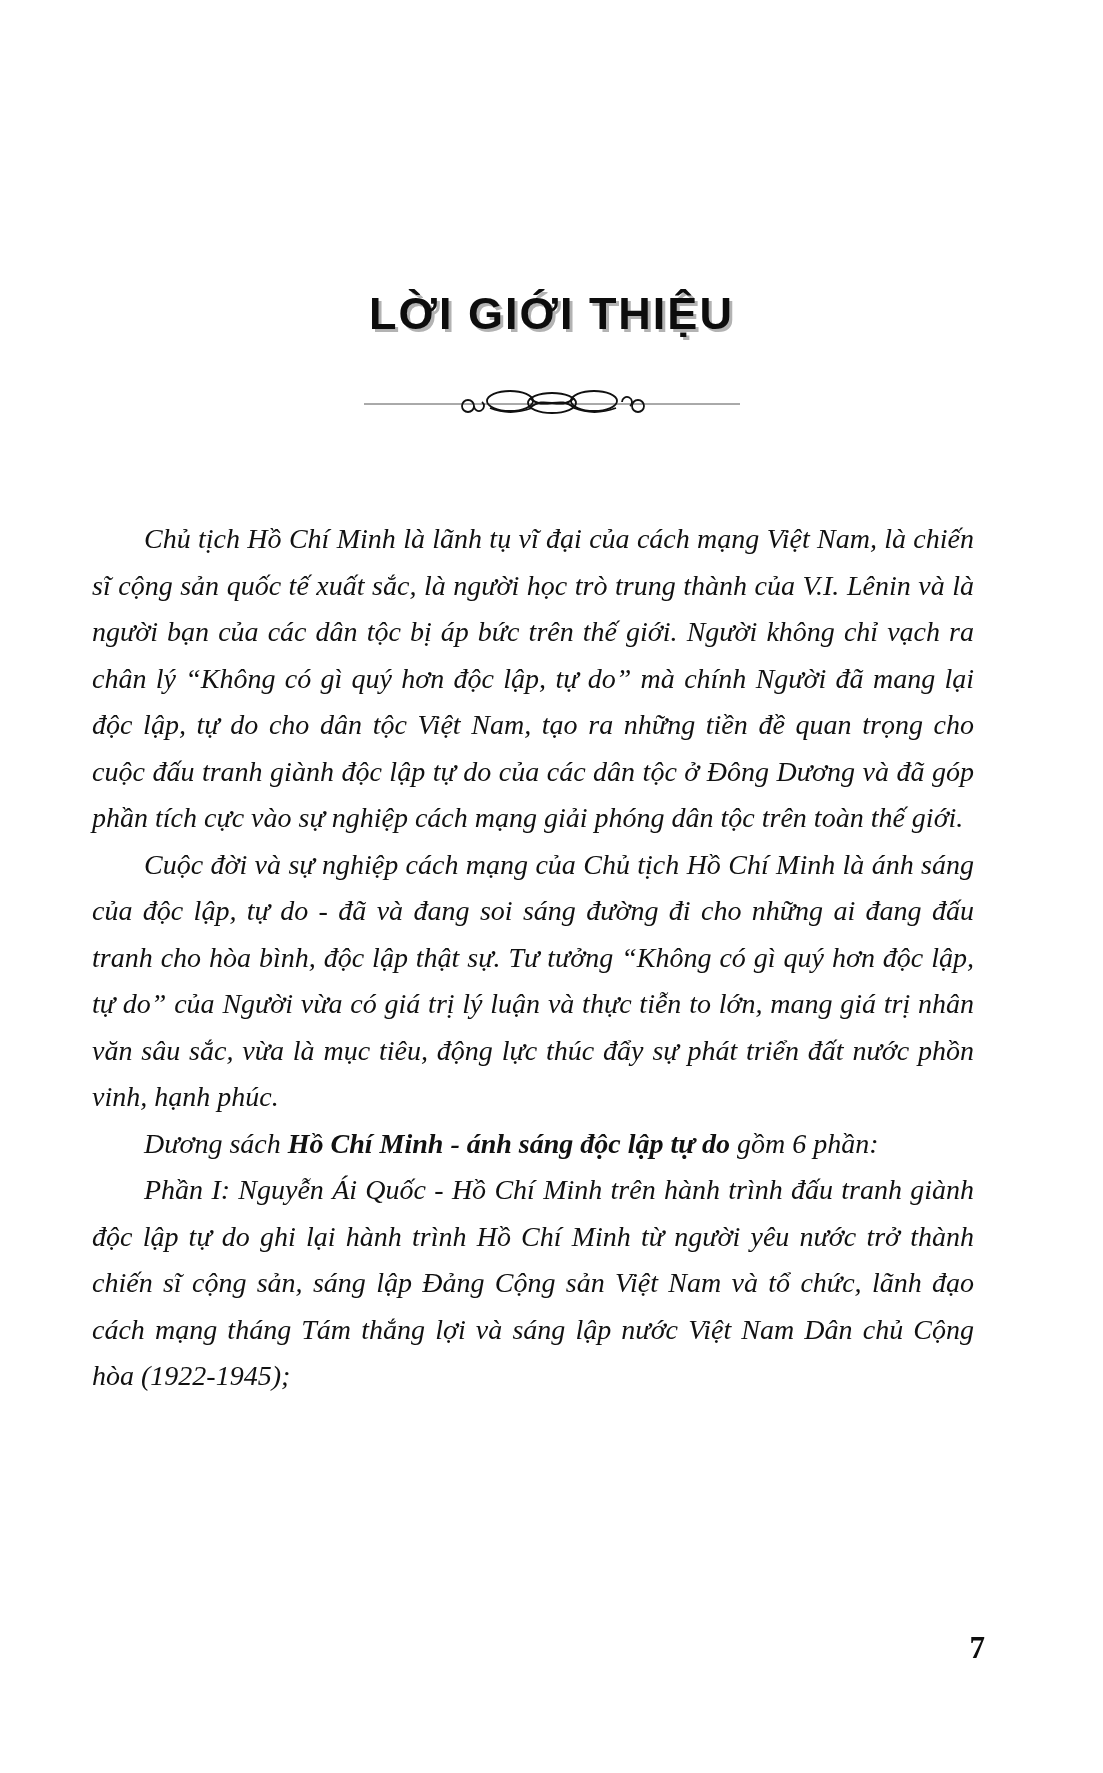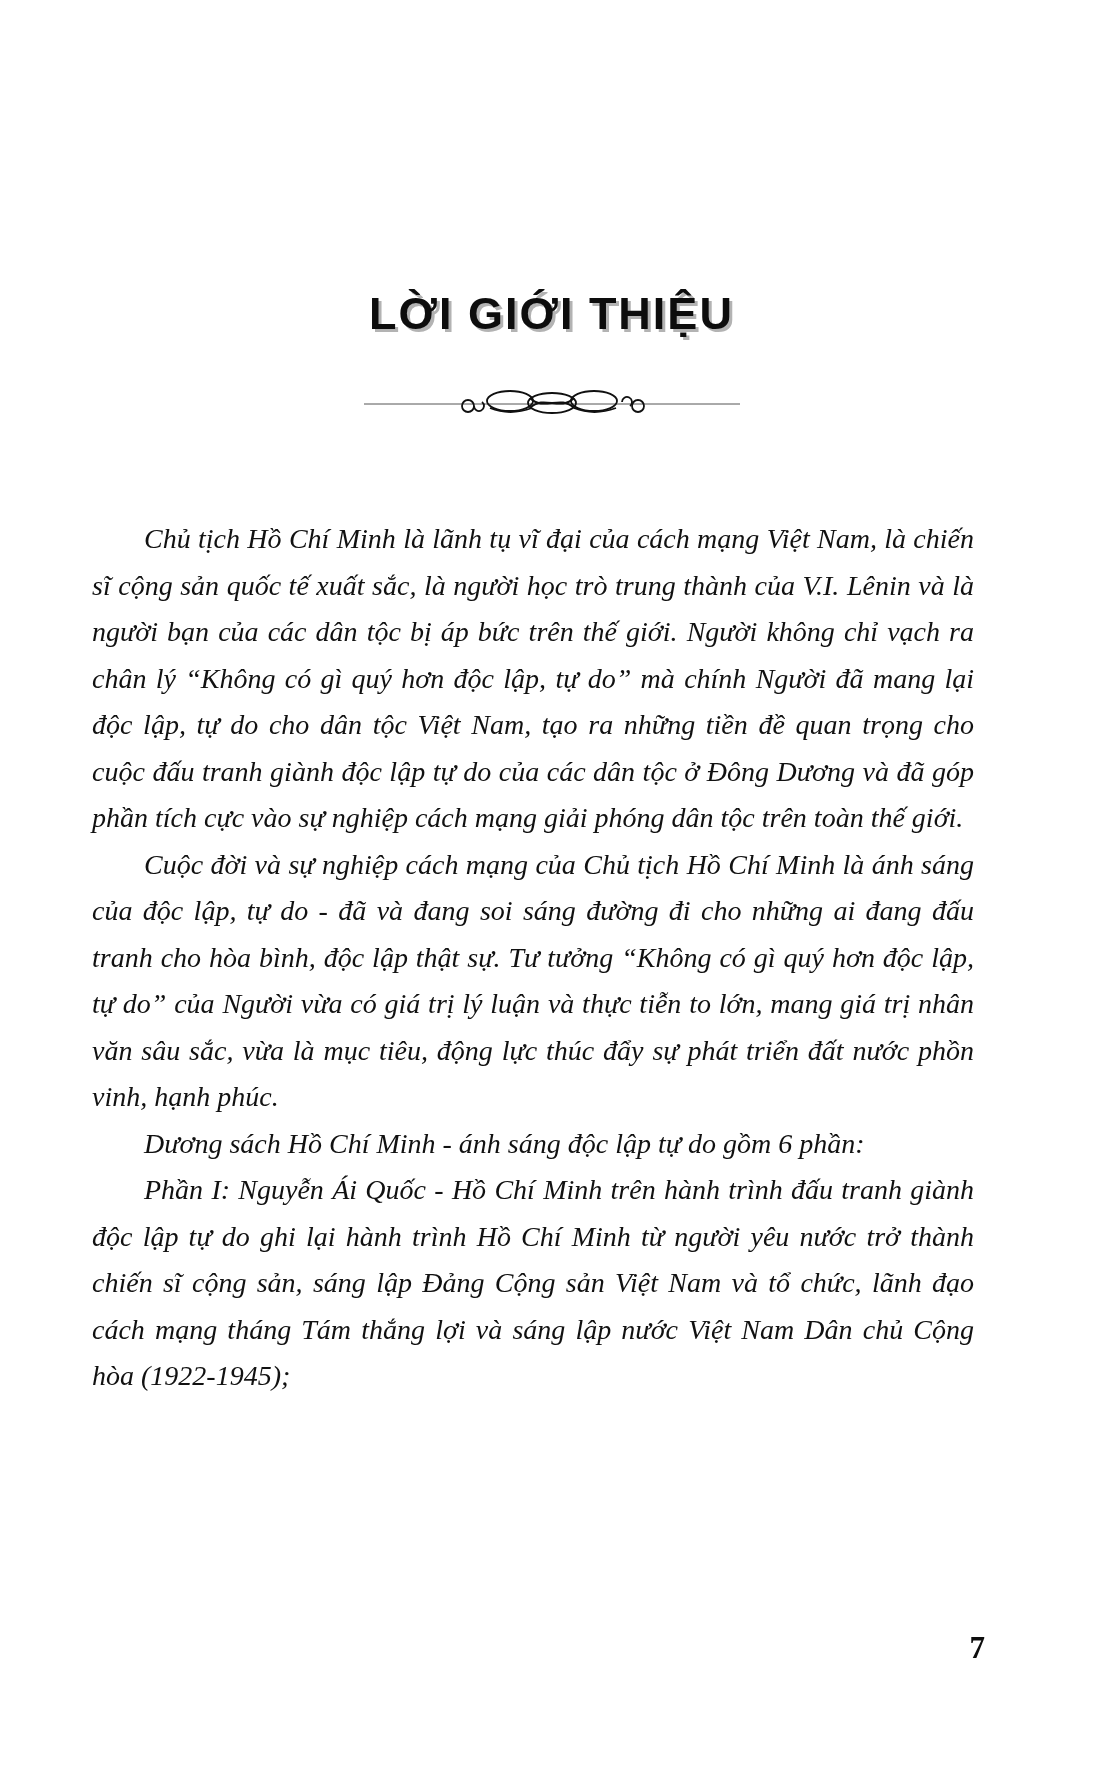--- a/index.html
+++ b/index.html
@@ -46,21 +46,21 @@
     font-size: 28px;
     line-height: 46.5px;
     text-align: justify;
   }
   .body-text p {
     margin: 0;
     padding: 0;
     text-indent: 52px;
   }
   .book-title {
-    font-weight: 400;
+    font-weight: 700;
     font-style: italic;
   }
   .page-number {
     position: absolute;
     top: 1630px;
     left: 103px;
     width: 882px;
     text-align: right;
     font-weight: 700;
     font-size: 31px;

